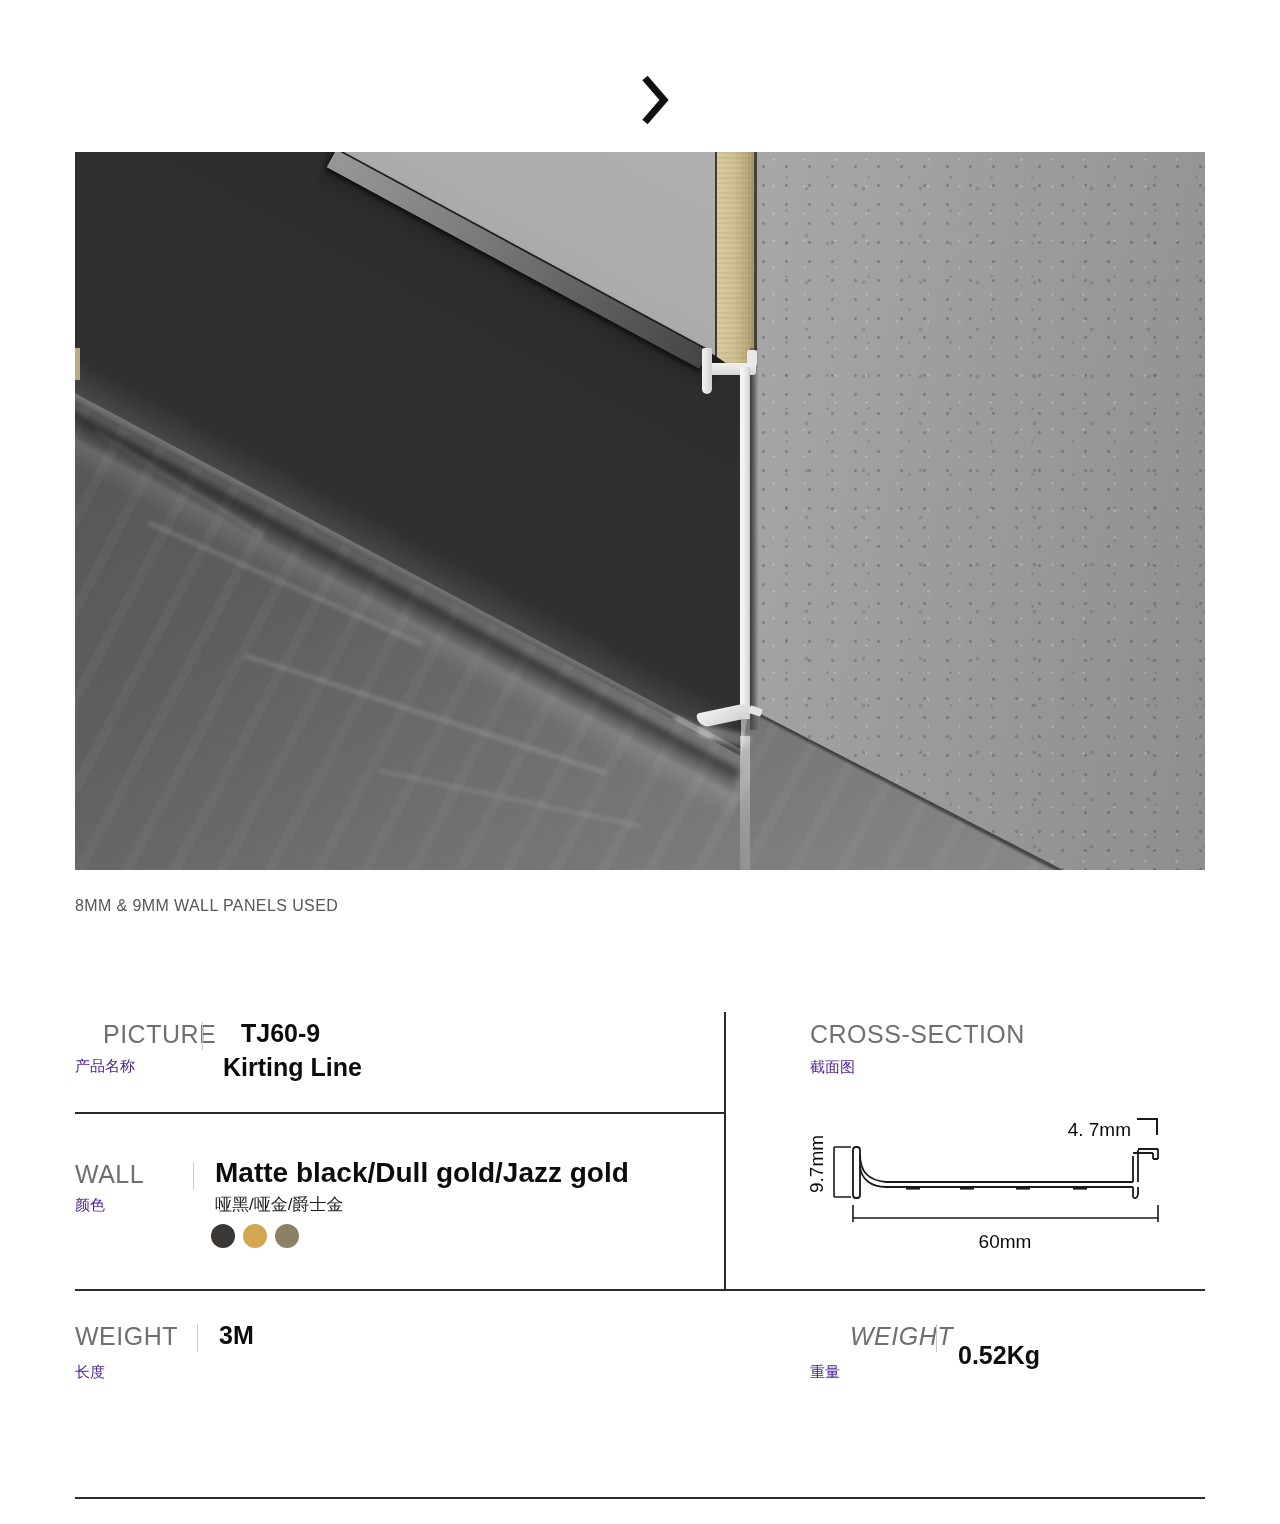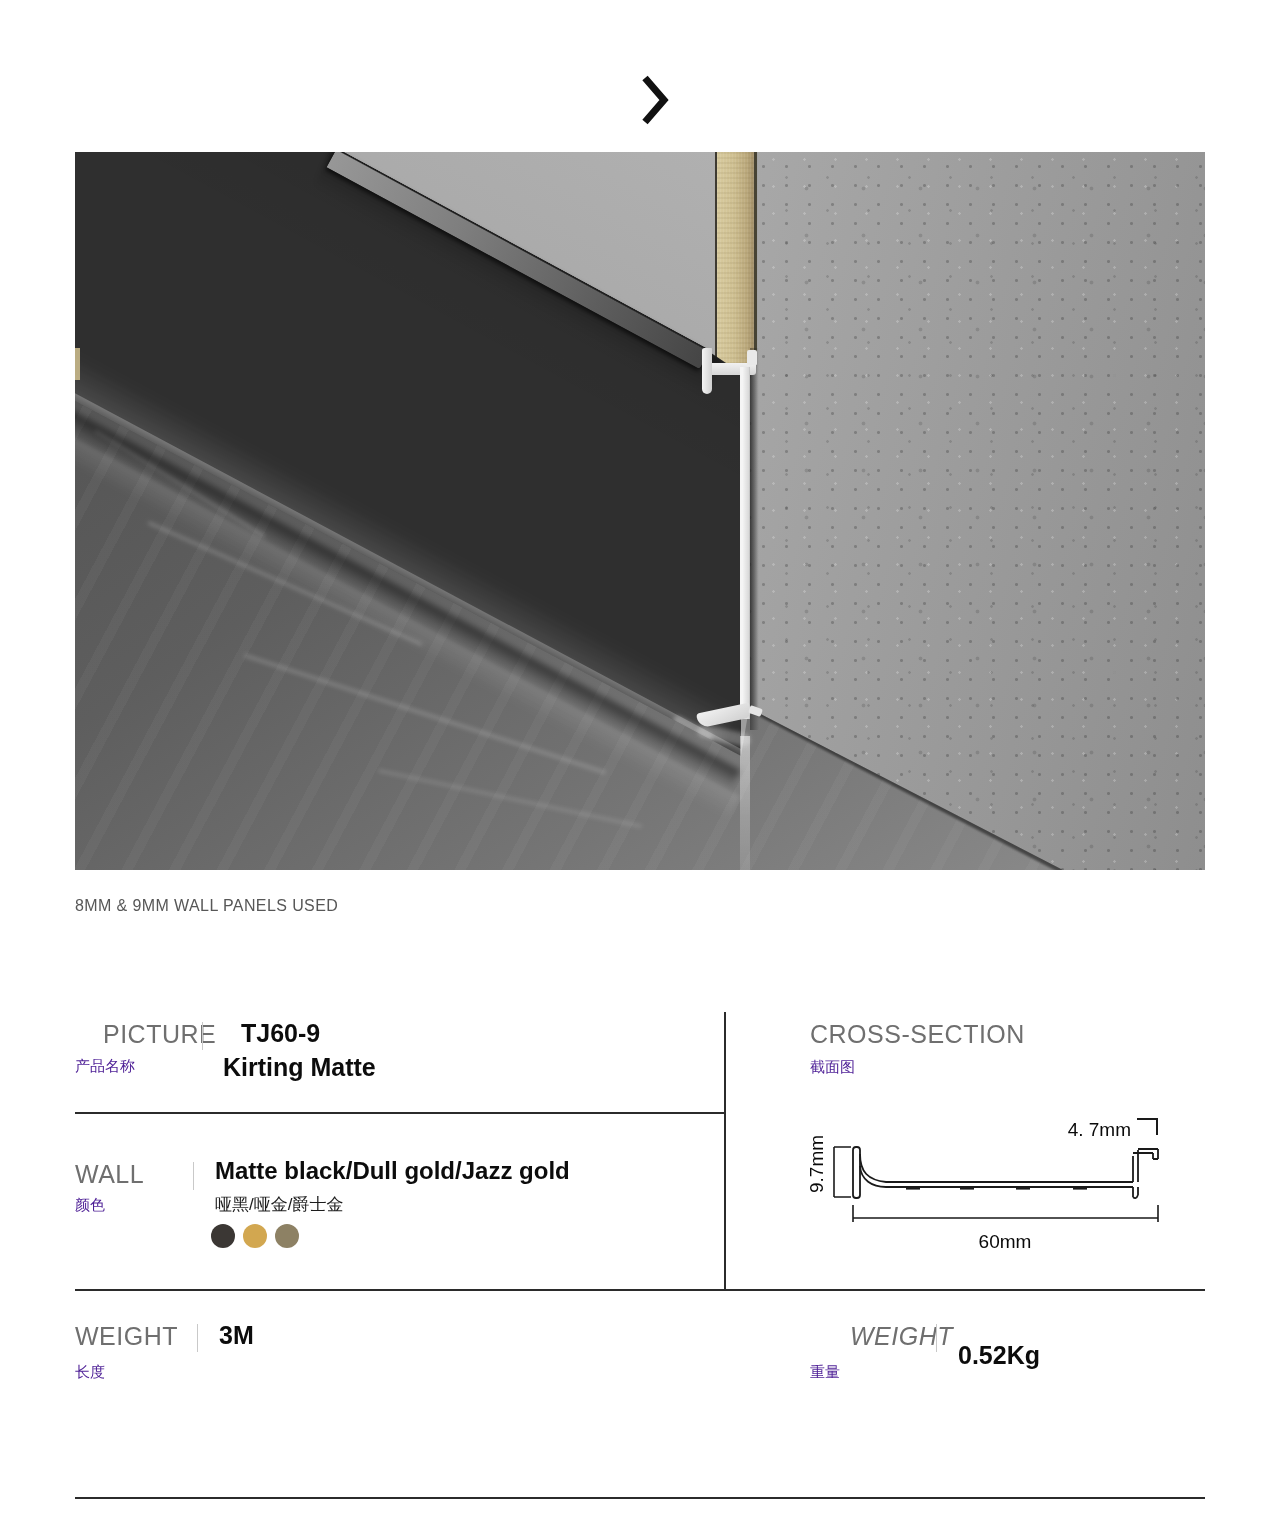--- a/index.html
+++ b/index.html
@@ -171,26 +171,26 @@
 
   <div class="hline" style="left:724px; top:1012px; width:1.5px; height:277px;"></div>
   <div class="hline" style="left:75px; top:1112px; width:649px; height:1.5px;"></div>
   <div class="hline" style="left:75px; top:1289px; width:1130px; height:2px;"></div>
   <div class="hline" style="left:75px; top:1497px; width:1130px; height:2px;"></div>
 
   <div class="spec-label" style="left:75px; top:1020px;margin-left:28px;">PICTURE</div>
   <div class="spec-label-zh" style="left:75px; top:1057px;">产品名称</div>
   <div class="vsep" style="left:202px; top:1022px;"></div>
   <div class="spec-value" style="left:241px; top:1019px;">TJ60-9</div>
-  <div class="spec-value" style="left:223px; top:1053px;">Kirting Matte</div>
+  <div class="spec-value" style="left:223px; top:1053px;">Kirting Line</div>
 
   <div class="spec-label" style="left:75px; top:1160px;">WALL</div>
   <div class="spec-label-zh" style="left:75px; top:1196px;">颜色</div>
   <div class="vsep" style="left:193px; top:1162px;"></div>
-  <div class="spec-value" style="left:215px; top:1157px; font-size:24px;text-align:right;">Matte black/Dull gold/Jazz gold</div>
+  <div class="spec-value" style="left:215px; top:1157px; font-size:28px;text-align:right;">Matte black/Dull gold/Jazz gold</div>
   <div class="spec-label-zh" style="left:215px; top:1193px; font-size:17px; color:#1c1c1c;">哑黑/哑金/爵士金</div>
   <div class="dots">
     <div class="dot" style="background: rgb(59, 55, 52);"></div>
     <div class="dot" style="background: rgb(210, 167, 80);"></div>
     <div class="dot" style="background: rgb(141, 129, 100);"></div>
   </div>
 
   <div class="spec-label" style="left:810px; top:1020px;">CROSS-SECTION</div>
   <div class="spec-label-zh" style="left:810px; top:1058px;">截面图</div>
 

